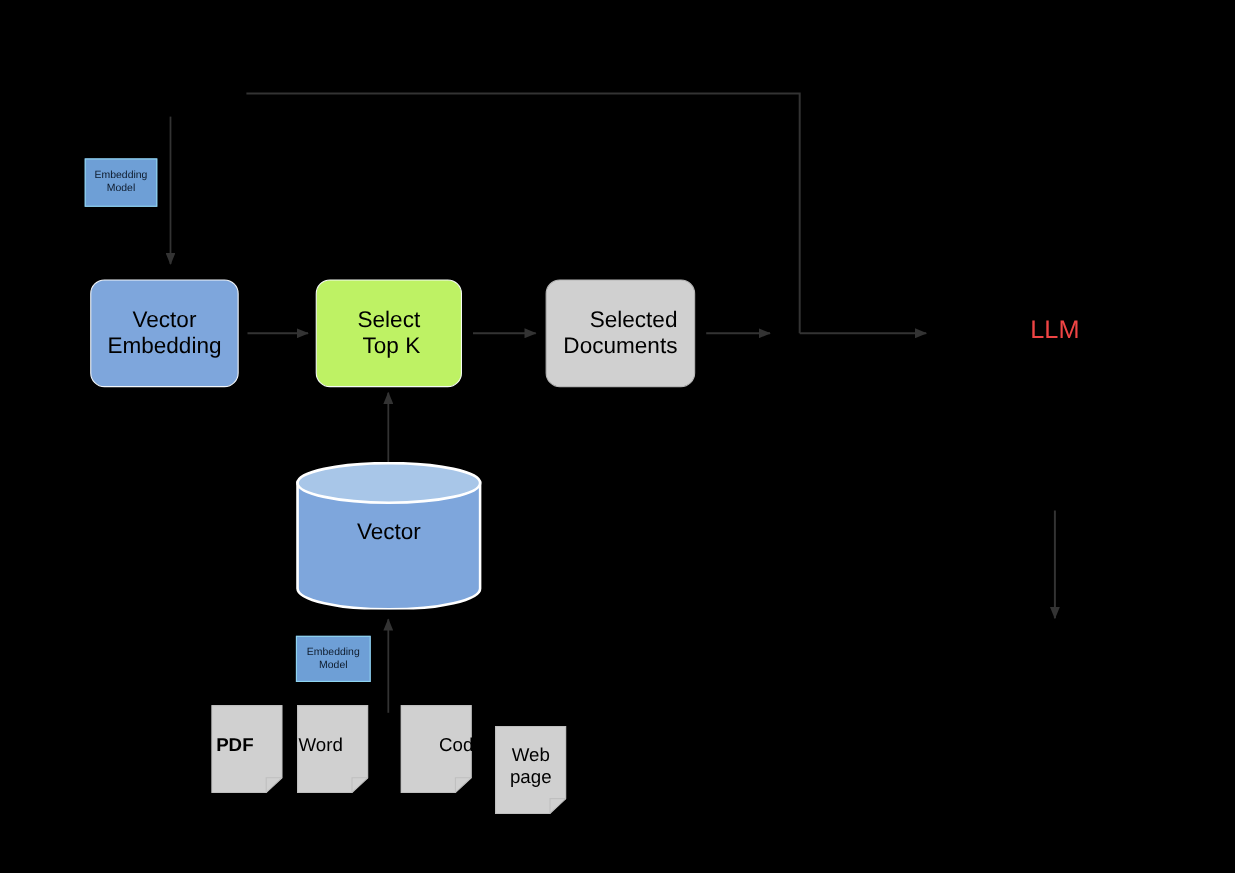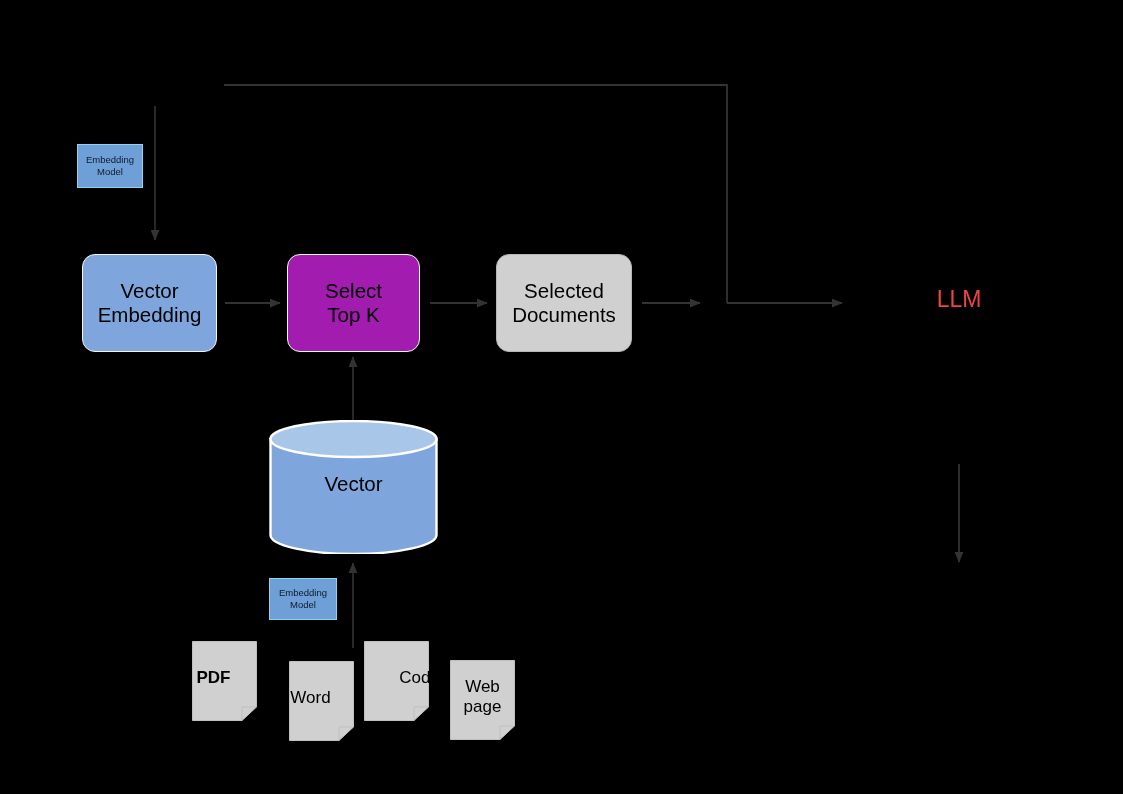--- a/index.html
+++ b/index.html
@@ -37,21 +37,21 @@
     line-height: 1.18;
   }
 
   
   .rbox {
     border-radius: 13px;
     border: 1.5px solid #ffffff;
     font-size: 20.5px;
   }
   .rbox.blue  { background: #7EA6DC; border-color: #f2f6fb; }
-  .rbox.green { background: #a21caf; border-color: #f4faf2; }
+  .rbox.green { background: #bef264; border-color: #f4faf2; text-align: right; }
   .rbox.gray  { background: #D0D0D0; border-color: #b6b6b6; }
 
   
   .smallbox {
     background: #6E9FD6;
     border: 1.2px solid #8fd4ef;
     font-size: 9.5px;
     color: #0d1a2b;
     line-height: 1.25;
   }
@@ -148,21 +148,21 @@
   </div>
 
   <div class="node rbox green" style="left:287px; top:254px; width:133px; height:98px;">
     <div style="display:flex;flex-direction:column;">
       <span>Select</span>
       <span>Top K</span>
     </div>
   </div>
 
   <div class="node rbox gray" style="left:496px; top:254px; width:136px; height:98px;">
-    <div style="display:flex;flex-direction:column;">
+    <div style="display:flex;flex-direction:column;align-items:flex-end;">
       <span>Selected</span>
       <span>Documents</span>
     </div>
   </div>
 
   <div class="plainlabel" style="left:899px; top:286px; width:120px;">
     <span>LLM</span>
   </div>
 
   <div class="cylinder" style="left:269px; top:420px; width:169px; height:134px;">
@@ -187,21 +187,21 @@
   <div class="doc" style="left:192px; top:641px; width:43px; height:80px;font-weight:bold;">
     <svg class="doc-svg" width="65" height="80" viewBox="0 0 65 80" xmlns="http://www.w3.org/2000/svg">
       <path d="M0.5,0.5 L64.5,0.5 L64.5,66 L50,79.5 L0.5,79.5 Z" fill="#D0D0D0" stroke="#bfbfbf" stroke-width="1"></path>
       <path d="M64.5,66 L50,66 L50,79.5" fill="none" stroke="#bfbfbf" stroke-width="1"></path>
     </svg>
     <div class="doc-label" style="top:27px;">
       <div>PDF</div>
     </div>
   </div>
 
-  <div class="doc" style="left:289px; top:641px; width:43px; height:80px;margin-top:20px;">
+  <div class="doc" style="left:270px; top:641px; width:43px; height:80px;">
     <svg class="doc-svg" width="65" height="80" viewBox="0 0 65 80" xmlns="http://www.w3.org/2000/svg">
       <path d="M0.5,0.5 L64.5,0.5 L64.5,66 L50,79.5 L0.5,79.5 Z" fill="#D0D0D0" stroke="#bfbfbf" stroke-width="1"></path>
       <path d="M64.5,66 L50,66 L50,79.5" fill="none" stroke="#bfbfbf" stroke-width="1"></path>
     </svg>
     <div class="doc-label" style="top:27px;">
       <div>Word</div>
     </div>
   </div>
 
   <div class="doc" style="left:364px; top:641px; width:65px; height:80px;padding-left:46px;">

